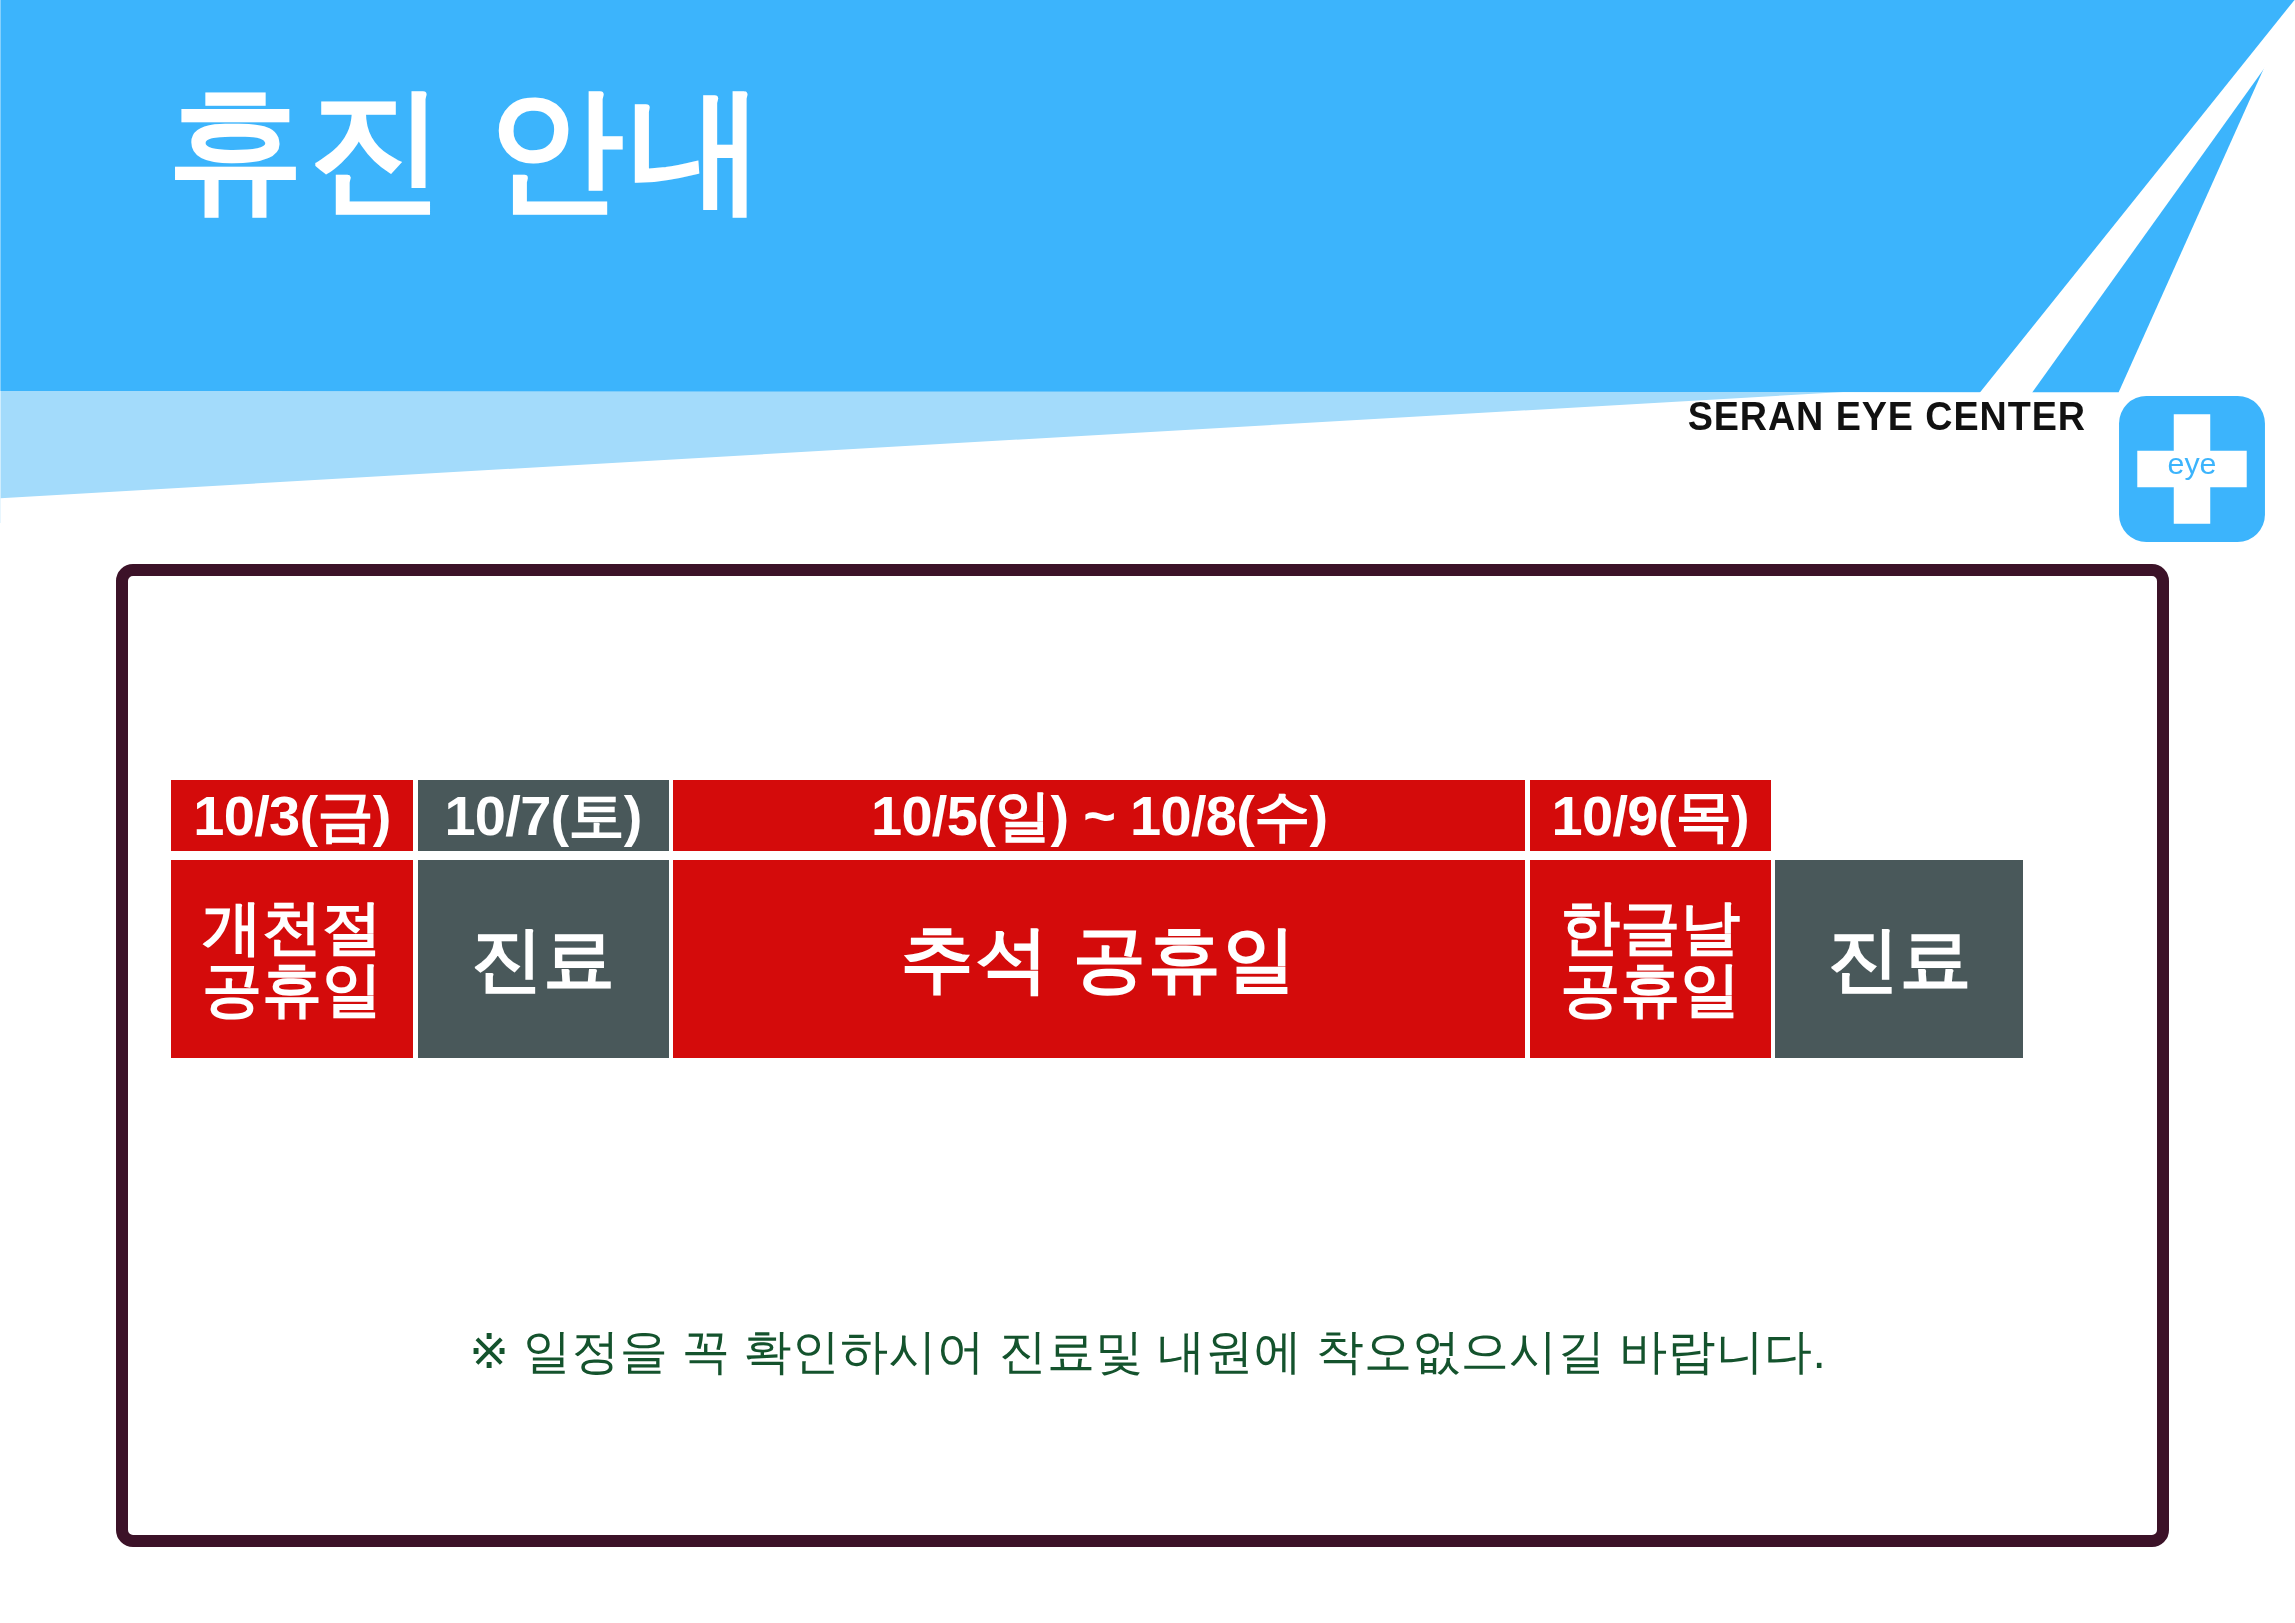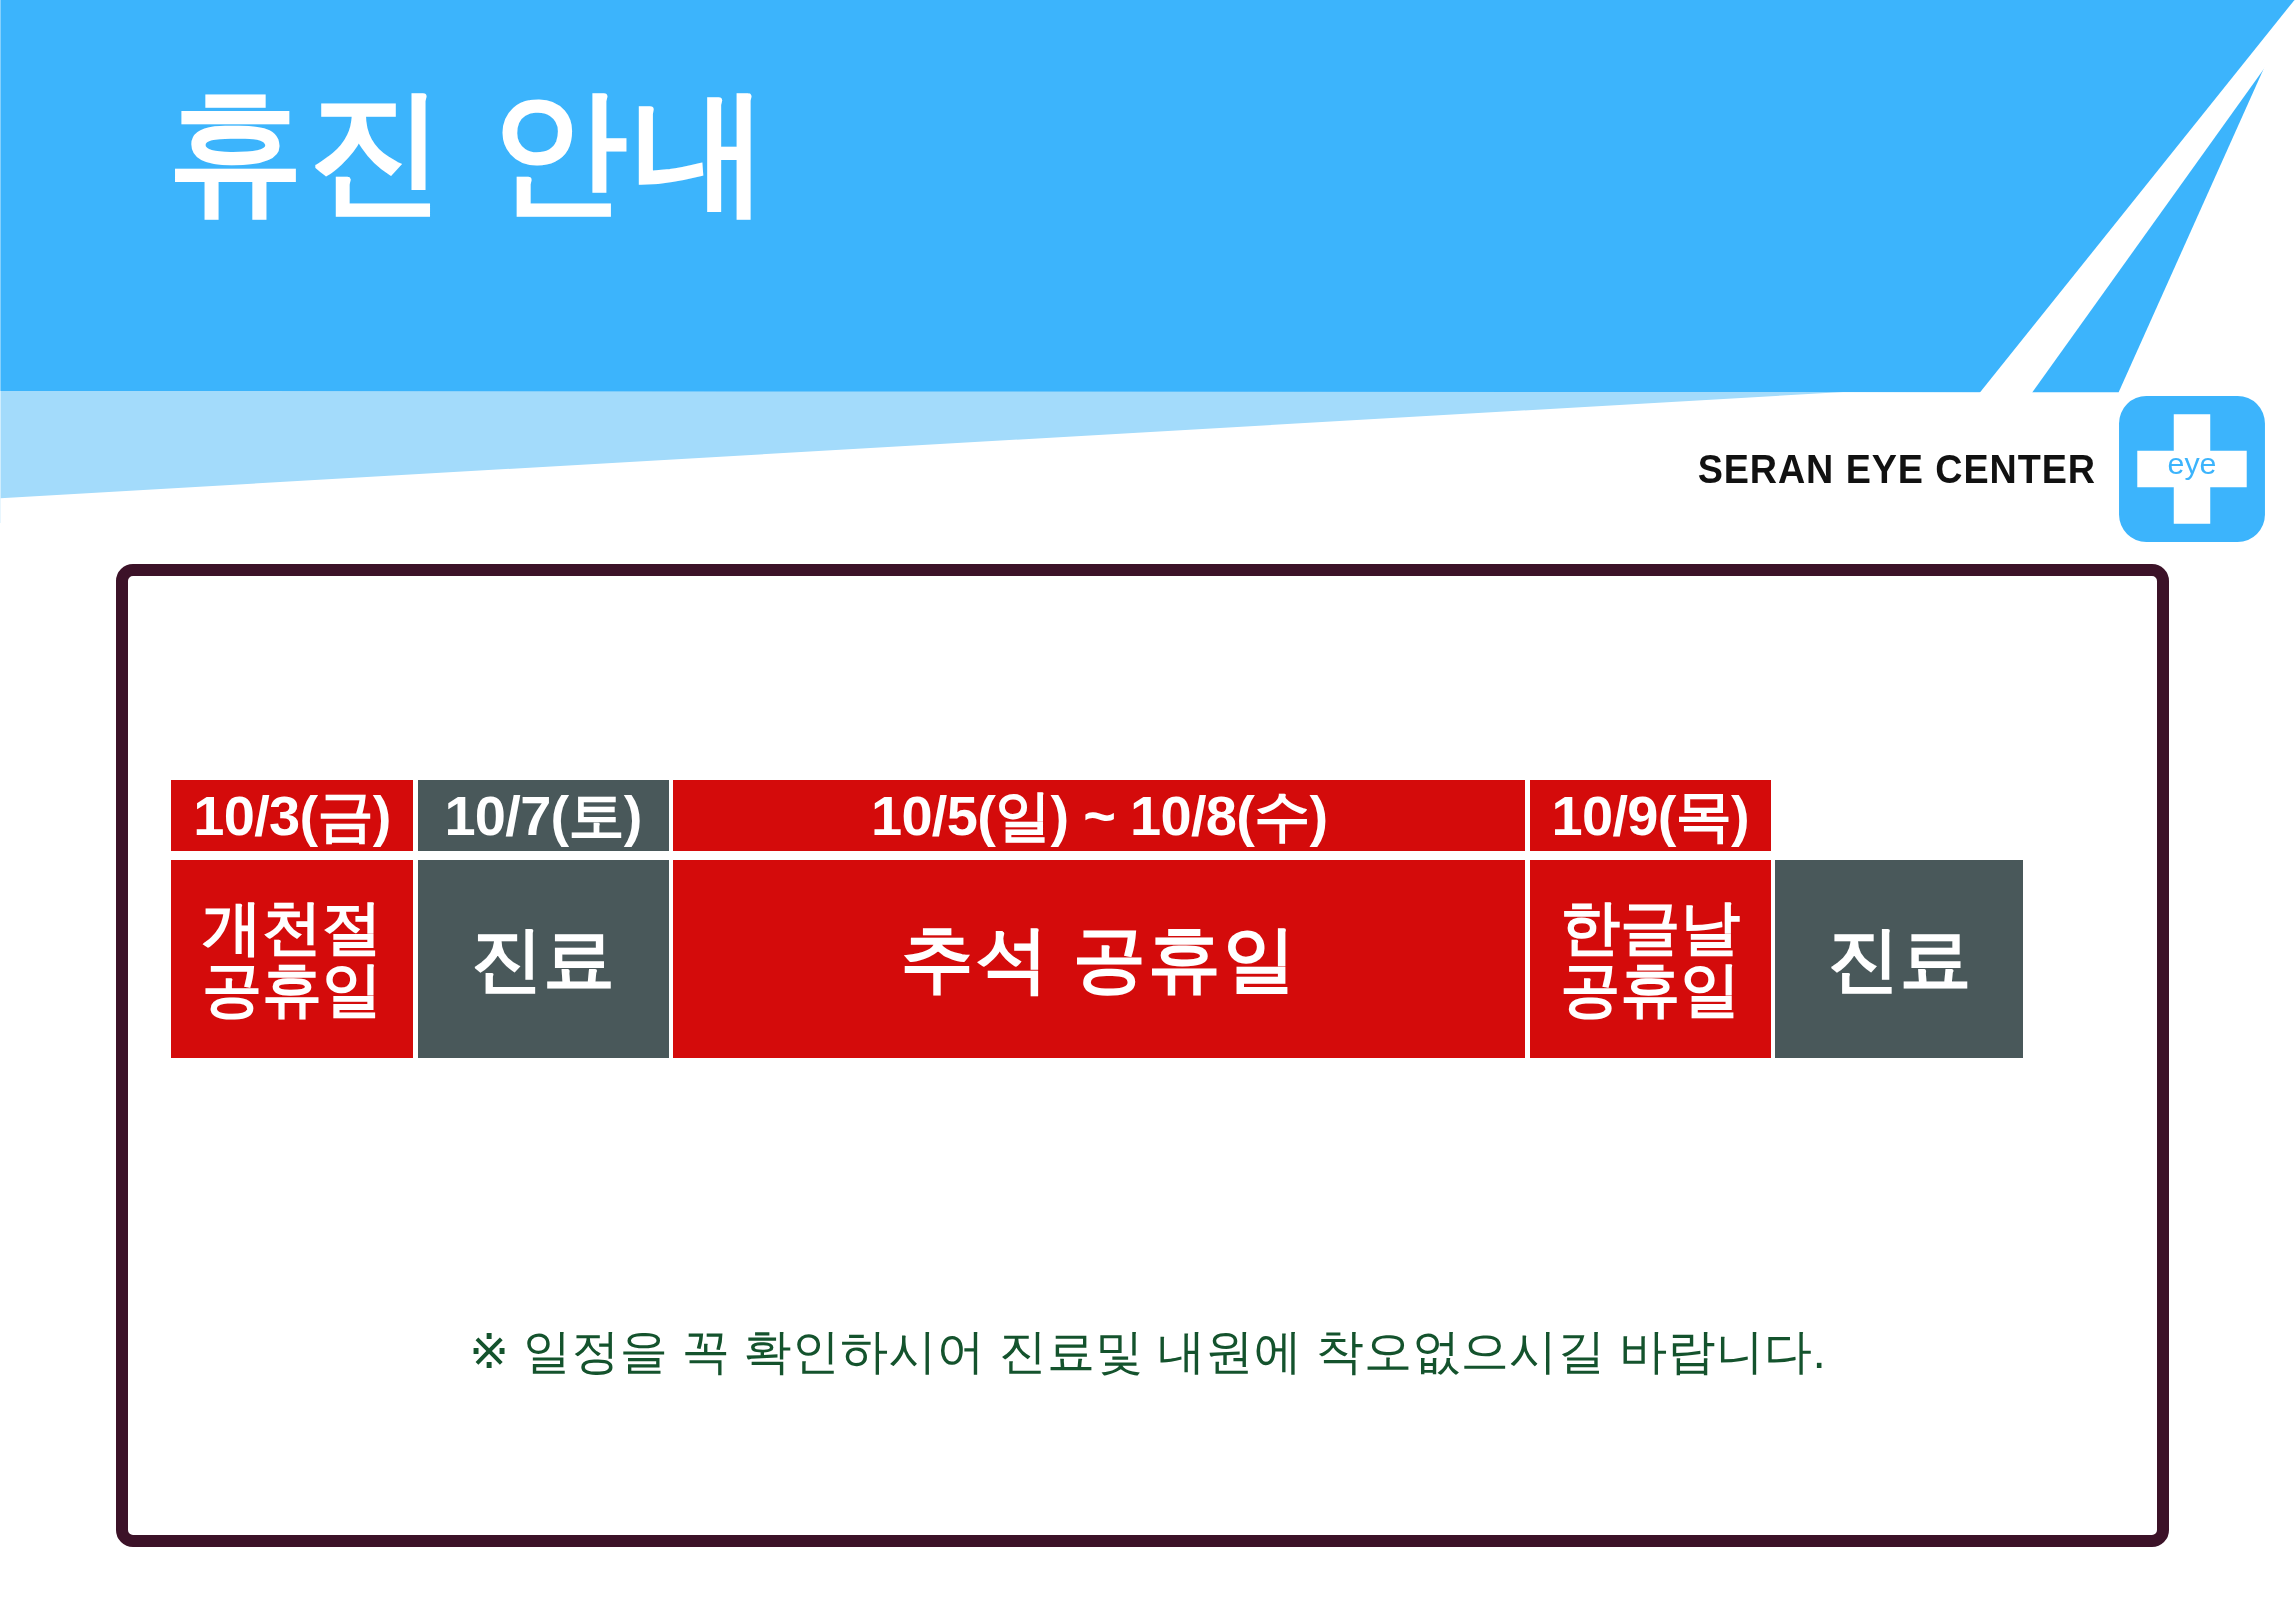--- a/index.html
+++ b/index.html
@@ -29,30 +29,31 @@
   #page-title {
     position: absolute;
     left: 167px;
     top: 79px;
     font-size: 137px;
     line-height: 1.05;
     font-weight: 700;
     color: #ffffff;
     letter-spacing: 3.9px;
     white-space: nowrap;
+    font-family: Liberation Serif, serif;
   }
 
   
   #brand-lockup {
     position: absolute;
     right: 27.5px;
     top: 393px;
     display: flex;
-    align-items: center;
-    gap: 20px;
+    align-items: flex-start;
+    gap: 30px;
   }
   #brand-name {
     font-size: 41px;
     font-weight: 700;
     letter-spacing: 1px;
     color: #111111;
     white-space: nowrap;
     transform: scaleX(0.92);
     transform-origin: right center;
   }

